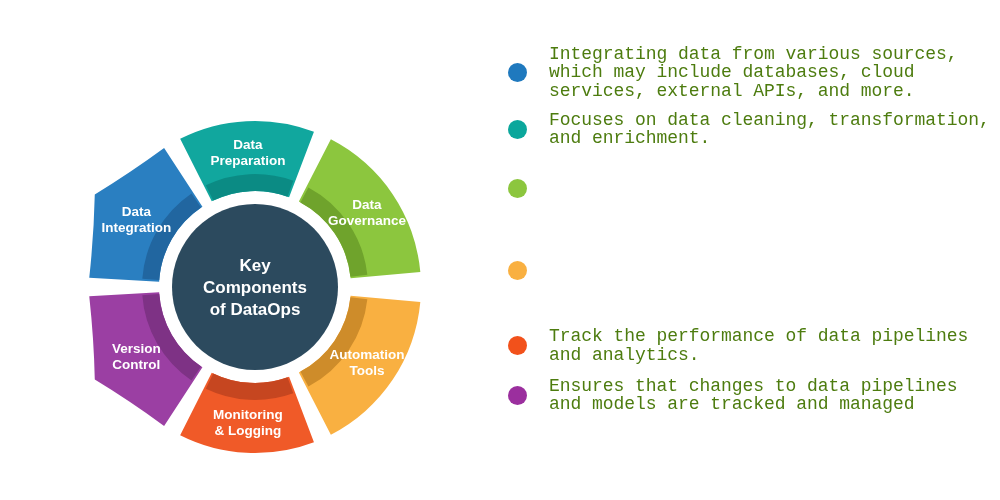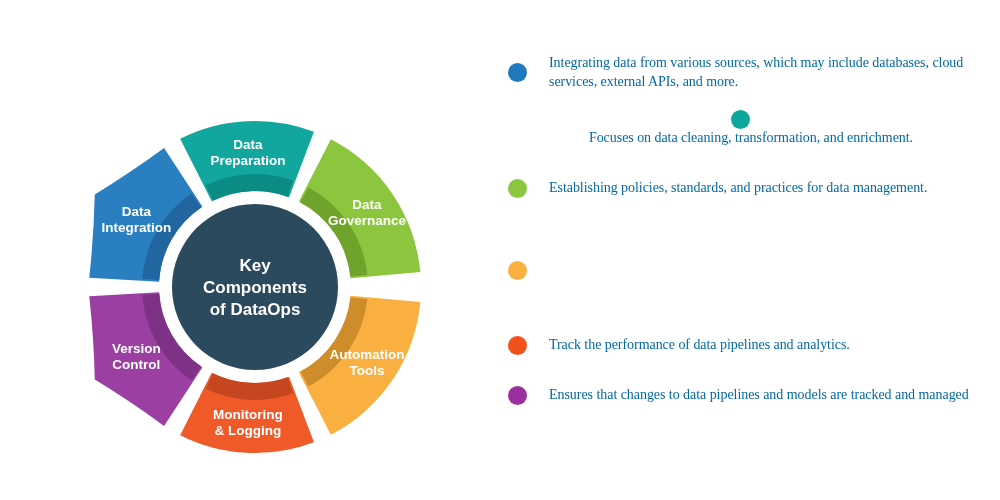--- a/index.html
+++ b/index.html
@@ -45,24 +45,24 @@
     width:486px;
   }
   .legend-dot{
     flex:0 0 auto;
     width:19px;height:19px;
     border-radius:50%;
     margin-right:22px;
   }
   .legend-text{
     flex:1 1 auto;
-    font-family:Liberation Serif, serif;
-    font-size:14px;
+    font-family:Liberation Mono, monospace;
+    font-size:18px;
     line-height:18.4px;
-    color:#0369a1;
+    color:#4d7c0f;
     letter-spacing:-0.05px;
   }
 </style>
 </head>
 <body>
 
 <div id="root">
 
   <div id="diagram">
     <svg id="donut-svg" viewBox="0 0 510 500">
@@ -115,27 +115,26 @@
           <text class="hub-label" x="255" y="287"><tspan x="255" dy="-16">Key</tspan><tspan x="255" dy="22">Components</tspan><tspan x="255" dy="22">of DataOps</tspan></text>
         </g>
       </svg>
   </div>
 
   <div id="legend">
       <div class="legend-row" style="top: 0px; height: 57px;">
         <span class="legend-dot" style="background: rgb(31, 121, 190);"></span>
         <span class="legend-text">Integrating data from various sources, which may include databases, cloud services, external APIs, and more.</span>
       </div>
-      <div class="legend-row" style="top: 66px; height: 38px; flex-direction: column;">
+      <div class="legend-row" style="top: 66px; height: 38px;">
         <span class="legend-dot" style="background: rgb(11, 167, 156);"></span>
         <span class="legend-text">Focuses on data cleaning, transformation, and enrichment.</span>
       </div>
       <div class="legend-row" style="top: 125px; height: 38px;">
         <span class="legend-dot" style="background: rgb(140, 198, 62);"></span>
-        <span class="legend-text">Establishing policies, standards, and practices for data management.</span>
       </div>
       <div class="legend-row" style="top: 188px; height: 76px;">
         <span class="legend-dot" style="background: rgb(249, 176, 65);"></span>
       </div>
       <div class="legend-row" style="top: 292px; height: 19px;">
         <span class="legend-dot" style="background: rgb(242, 81, 27);"></span>
         <span class="legend-text">Track the performance of data pipelines and analytics.</span>
       </div>
       <div class="legend-row" style="top: 332px; height: 38px;">
         <span class="legend-dot" style="background: rgb(155, 47, 158);"></span>

